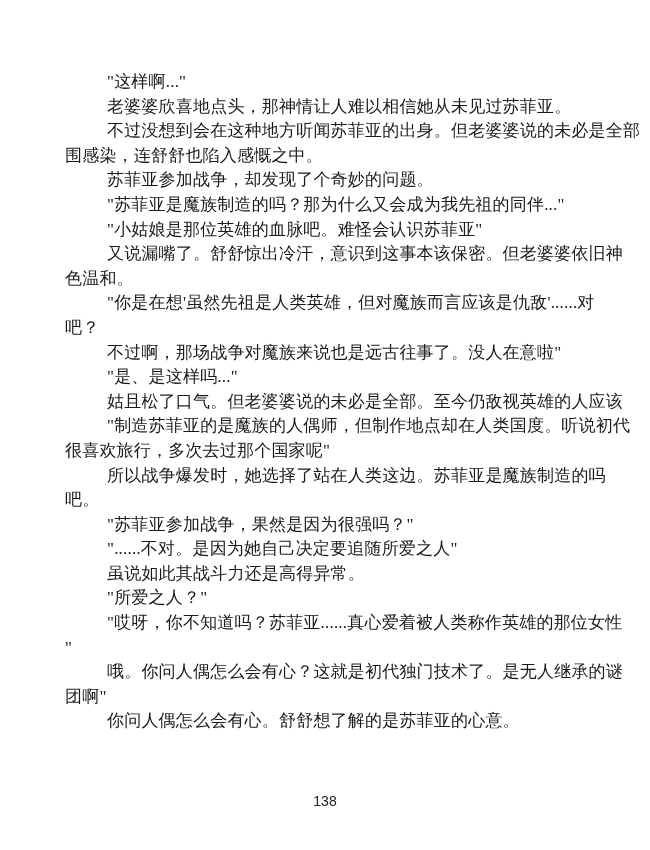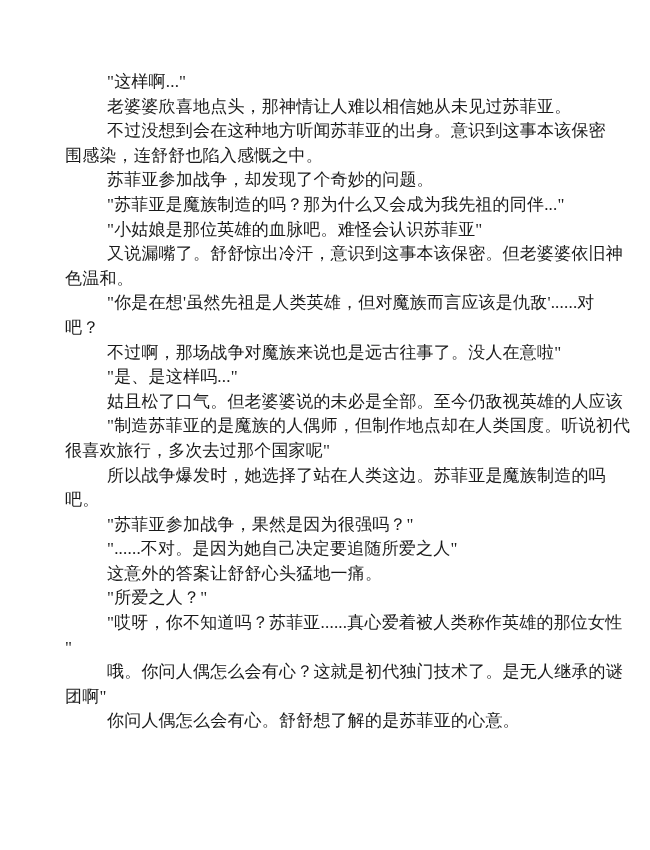--- a/index.html
+++ b/index.html
@@ -43,39 +43,40 @@
     color: #222222;
   }
 </style>
 </head>
 <body>
 
 <div class="page">
   <div class="text-block" id="text-block">
       <div class="line indent">"这样啊..."</div>
       <div class="line indent">老婆婆欣喜地点头，那神情让人难以相信她从未见过苏菲亚。</div>
-      <div class="line indent">不过没想到会在这种地方听闻苏菲亚的出身。意识到这事本该保密</div>
+      <div class="line indent">不过没想到会在这种地方听闻苏菲亚的出身。但老婆婆说的未必是全部</div>
       <div class="line">围感染，连舒舒也陷入感慨之中。</div>
       <div class="line indent">苏菲亚参加战争，却发现了个奇妙的问题。</div>
       <div class="line indent">"苏菲亚是魔族制造的吗？那为什么又会成为我先祖的同伴..."</div>
       <div class="line indent">"小姑娘是那位英雄的血脉吧。难怪会认识苏菲亚"</div>
       <div class="line indent">又说漏嘴了。舒舒惊出冷汗，意识到这事本该保密。但老婆婆依旧神</div>
       <div class="line">色温和。</div>
       <div class="line indent">"你是在想'虽然先祖是人类英雄，但对魔族而言应该是仇敌'......对</div>
       <div class="line">吧？</div>
       <div class="line indent">不过啊，那场战争对魔族来说也是远古往事了。没人在意啦"</div>
       <div class="line indent">"是、是这样吗..."</div>
       <div class="line indent">姑且松了口气。但老婆婆说的未必是全部。至今仍敌视英雄的人应该</div>
       <div class="line indent">"制造苏菲亚的是魔族的人偶师，但制作地点却在人类国度。听说初代</div>
       <div class="line">很喜欢旅行，多次去过那个国家呢"</div>
       <div class="line indent">所以战争爆发时，她选择了站在人类这边。苏菲亚是魔族制造的吗</div>
       <div class="line">吧。</div>
       <div class="line indent">"苏菲亚参加战争，果然是因为很强吗？"</div>
       <div class="line indent">"......不对。是因为她自己决定要追随所爱之人"</div>
-      <div class="line indent">这意外的答案让舒舒心头猛地一痛。</div>
+      <div class="line indent">虽说如此其战斗力还是高得异常。</div>
       <div class="line indent">"所爱之人？"</div>
       <div class="line indent">"哎呀，你不知道吗？苏菲亚......真心爱着被人类称作英雄的那位女性</div>
       <div class="line">"</div>
       <div class="line indent">哦。你问人偶怎么会有心？这就是初代独门技术了。是无人继承的谜</div>
       <div class="line">团啊"</div>
       <div class="line indent">你问人偶怎么会有心。舒舒想了解的是苏菲亚的心意。</div>
     </div>
+  <div class="page-number">138</div>
 </div>
 
 </body></html>

